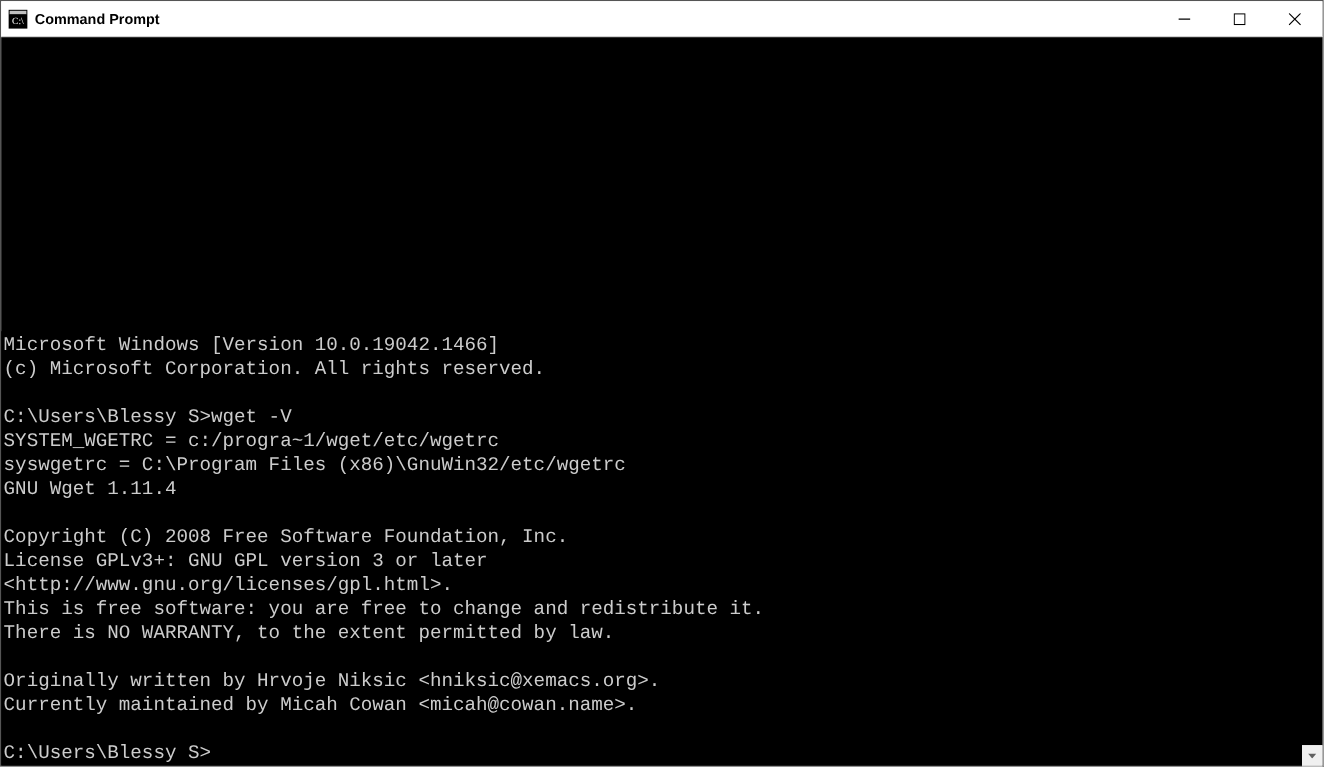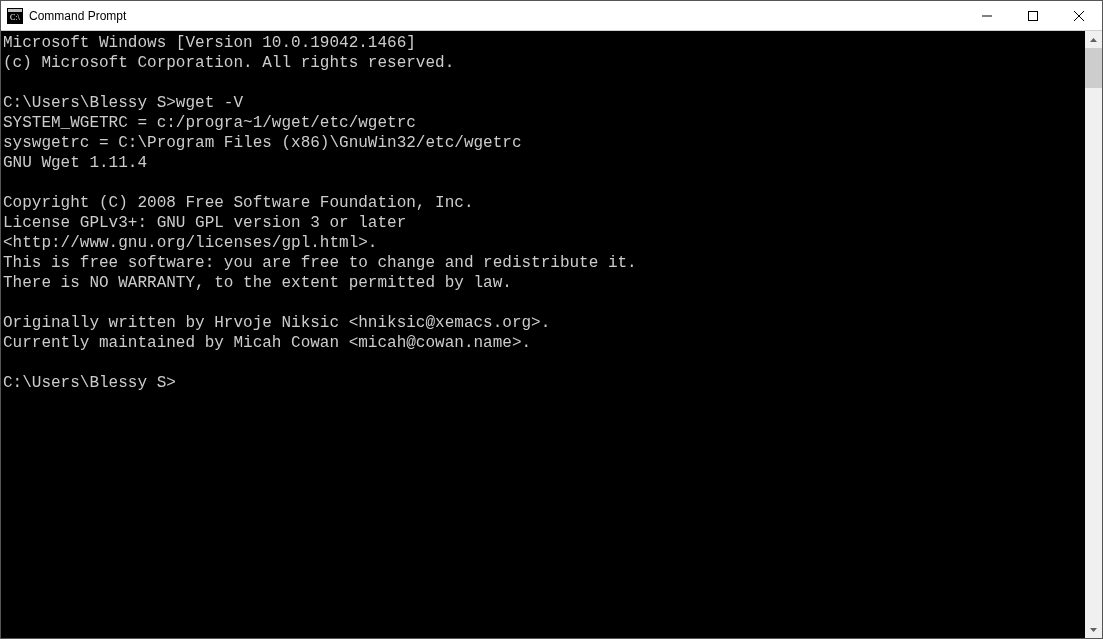--- a/index.html
+++ b/index.html
@@ -1,23 +1,23 @@
 <!DOCTYPE html>
 <html><head>
   <meta charset="utf-8">
   <style>
     * { margin: 0; padding: 0; box-sizing: border-box; }
     html, body { width: 1103px; height: 639px; font-family: "Segoe UI", Tahoma, sans-serif; overflow: hidden; background: #fff; }
     .window { width: 1103px; height: 639px; display: flex; flex-direction: column; border: 1px solid #555; background: #fff; }
     .titlebar { height: 30px; background: #ffffff; display: flex; align-items: center; padding-left: 6px; border-bottom: 1px solid #d0d0d0; }
     .titlebar-icon { width: 16px; height: 16px; margin-right: 6px; display: inline-flex; align-items: center; justify-content: center; }
-    .titlebar-title { font-size: 12px; color: #000; flex: 0 0 auto; }
+    .titlebar-title { font-size: 12px; color: #000; flex: 0 0 auto; font-weight: bold; }
     .titlebar-spacer { flex: 1 1 auto; }
     .win-btn { width: 46px; height: 30px; display: flex; align-items: center; justify-content: center; background: transparent; border: none; cursor: pointer; }
-    .client { flex: 1 1 auto; display: flex; background: #000; min-height: 0; }
+    .client { flex: 1 1 auto; display: flex; background: #000; min-height: 0; align-items: flex-end; }
     .terminal { flex: 1 1 auto; background: #000; color: #cccccc; font-family: Consolas, "Courier New", monospace; font-size: 16px; line-height: 20px; padding: 2px 0 0 2px; white-space: pre; overflow: hidden; }
     .scrollbar { width: 17px; background: #f0f0f0; position: relative; }
     .scroll-arrow { width: 17px; height: 17px; display: flex; align-items: center; justify-content: center; color: #606060; font-size: 9px; background: #f0f0f0; cursor: pointer; }
     .scroll-track { position: absolute; top: 17px; bottom: 17px; left: 0; right: 0; background: #f0f0f0; }
     .scroll-thumb { position: absolute; left: 0; right: 0; top: 0; height: 40px; background: #cdcdcd; cursor: pointer; }
     .scroll-arrow.bottom { position: absolute; bottom: 0; left: 0; }
     .line { height: 20px; }
     @keyframes blink { 50% { opacity: 0; } }
   </style>
 </head>

